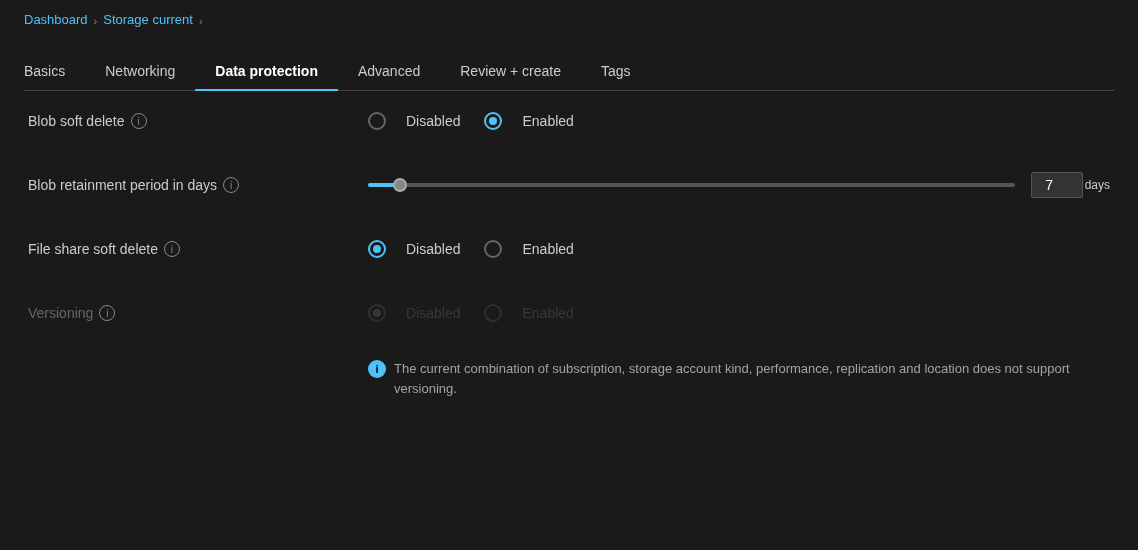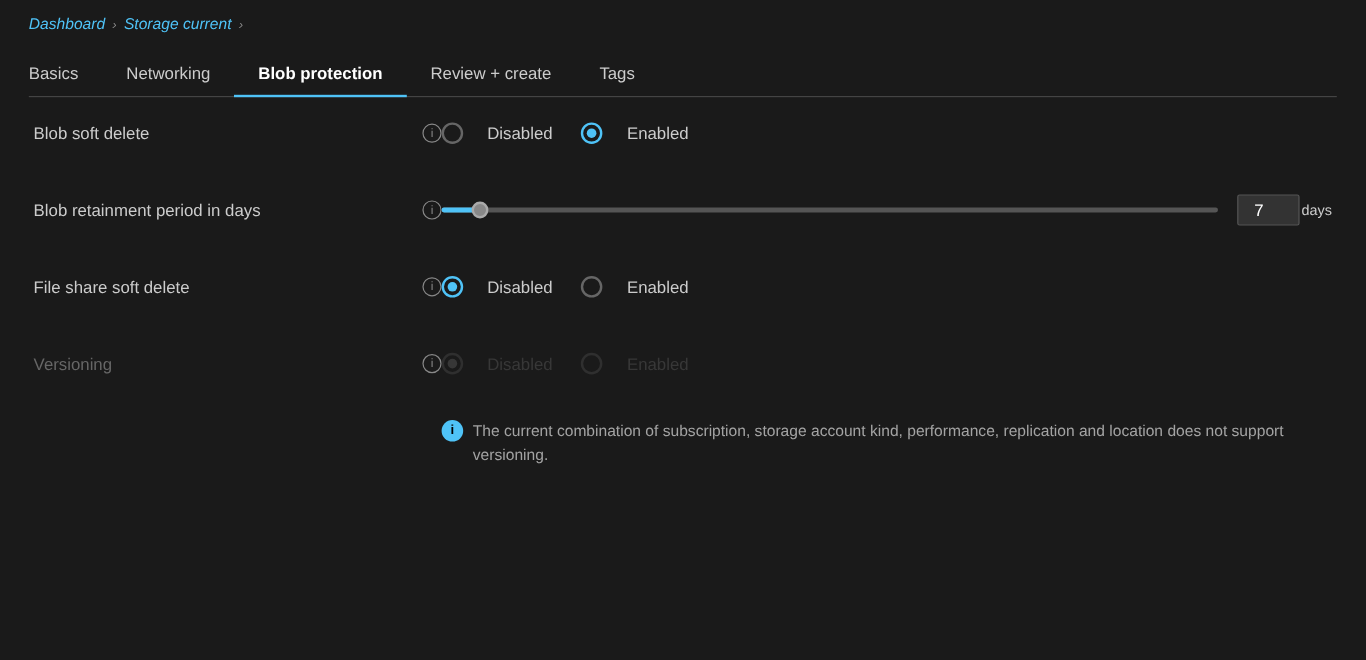--- a/index.html
+++ b/index.html
@@ -16,23 +16,22 @@
 
     .page-container {
       padding: 12px 24px 24px 24px;
       height: 100%;
     }
 
     .breadcrumb {
       display: flex;
       align-items: flex-end;
       gap: 6px;
-      margin-bottom: 16px;
+      margin-bottom: 26px;
       font-size: 13px;
-      font-style: italic;
     }
 
     .breadcrumb-link {
       color: #4fc3f7;
       cursor: pointer;
     }
 
     .breadcrumb-separator {
       color: #888;
       font-size: 11px;
@@ -85,21 +84,20 @@
     }
 
     .form-label {
       display: flex;
       align-items: center;
       gap: 6px;
       width: 340px;
       color: #ccc;
       font-size: 14px;
       flex-shrink: 0;
-      justify-content: space-between;
     }
 
     .form-label.disabled-label {
       color: #666;
     }
 
     .info-icon {
       display: inline-flex;
       align-items: center;
       justify-content: center;
@@ -261,21 +259,22 @@
     <span class="breadcrumb-link">Dashboard</span>
     <span class="breadcrumb-separator">›</span>
     <span class="breadcrumb-link">Storage current</span>
     <span class="breadcrumb-separator">›</span>
   </div>
 
 
   <div class="tabs-container">
     <div class="tab">Basics</div>
     <div class="tab">Networking</div>
-    <div class="tab active">Blob protection</div>
+    <div class="tab active">Data protection</div>
+    <div class="tab">Advanced</div>
     <div class="tab">Review + create</div>
     <div class="tab">Tags</div>
   </div>
 
   <div class="content-area">
 
     <div class="form-row">
       <div class="form-label">
         <span>Blob soft delete</span>
         <span class="info-icon">i</span>

